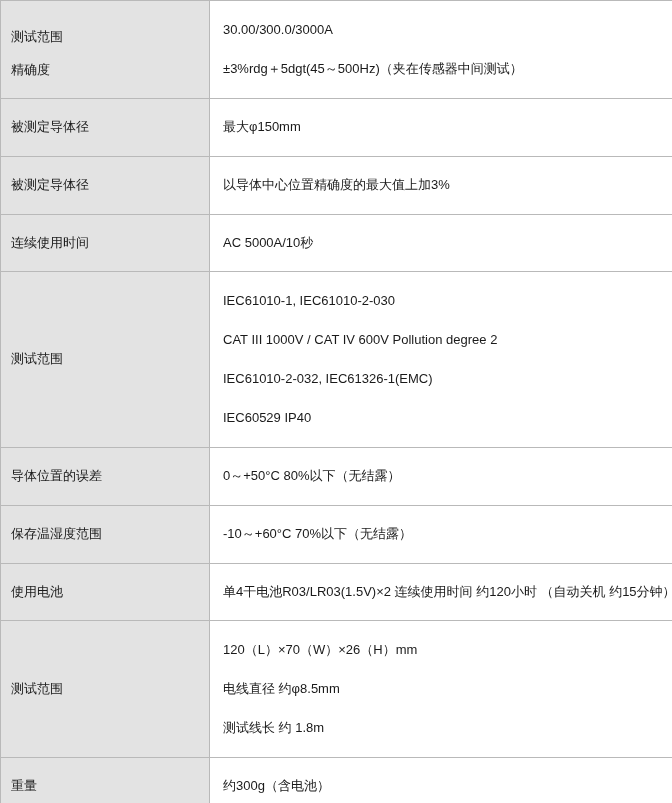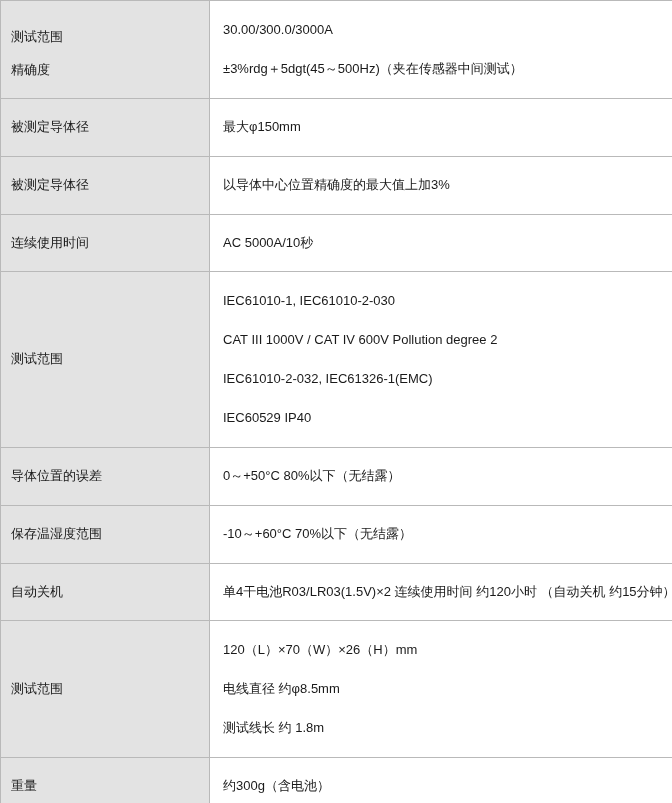--- a/index.html
+++ b/index.html
@@ -167,21 +167,21 @@
       <td class="value-cell">
         <span class="value-stack">
           <span class="line">-10～+60°C 70%以下（无结露）</span>
         </span>
       </td>
     </tr>
 
     <tr class="row-tall">
       <td class="label-cell">
         <span class="label-stack">
-          <span class="line">自动关机</span>
+          <span class="line">使用电池</span>
         </span>
       </td>
       <td class="value-cell">
         <span class="value-stack">
           <span class="line">单4干电池R03/LR03(1.5V)×2  连续使用时间 约120小时 （自动关机 约15分钟）</span>
         </span>
       </td>
     </tr>
 
     <tr>

